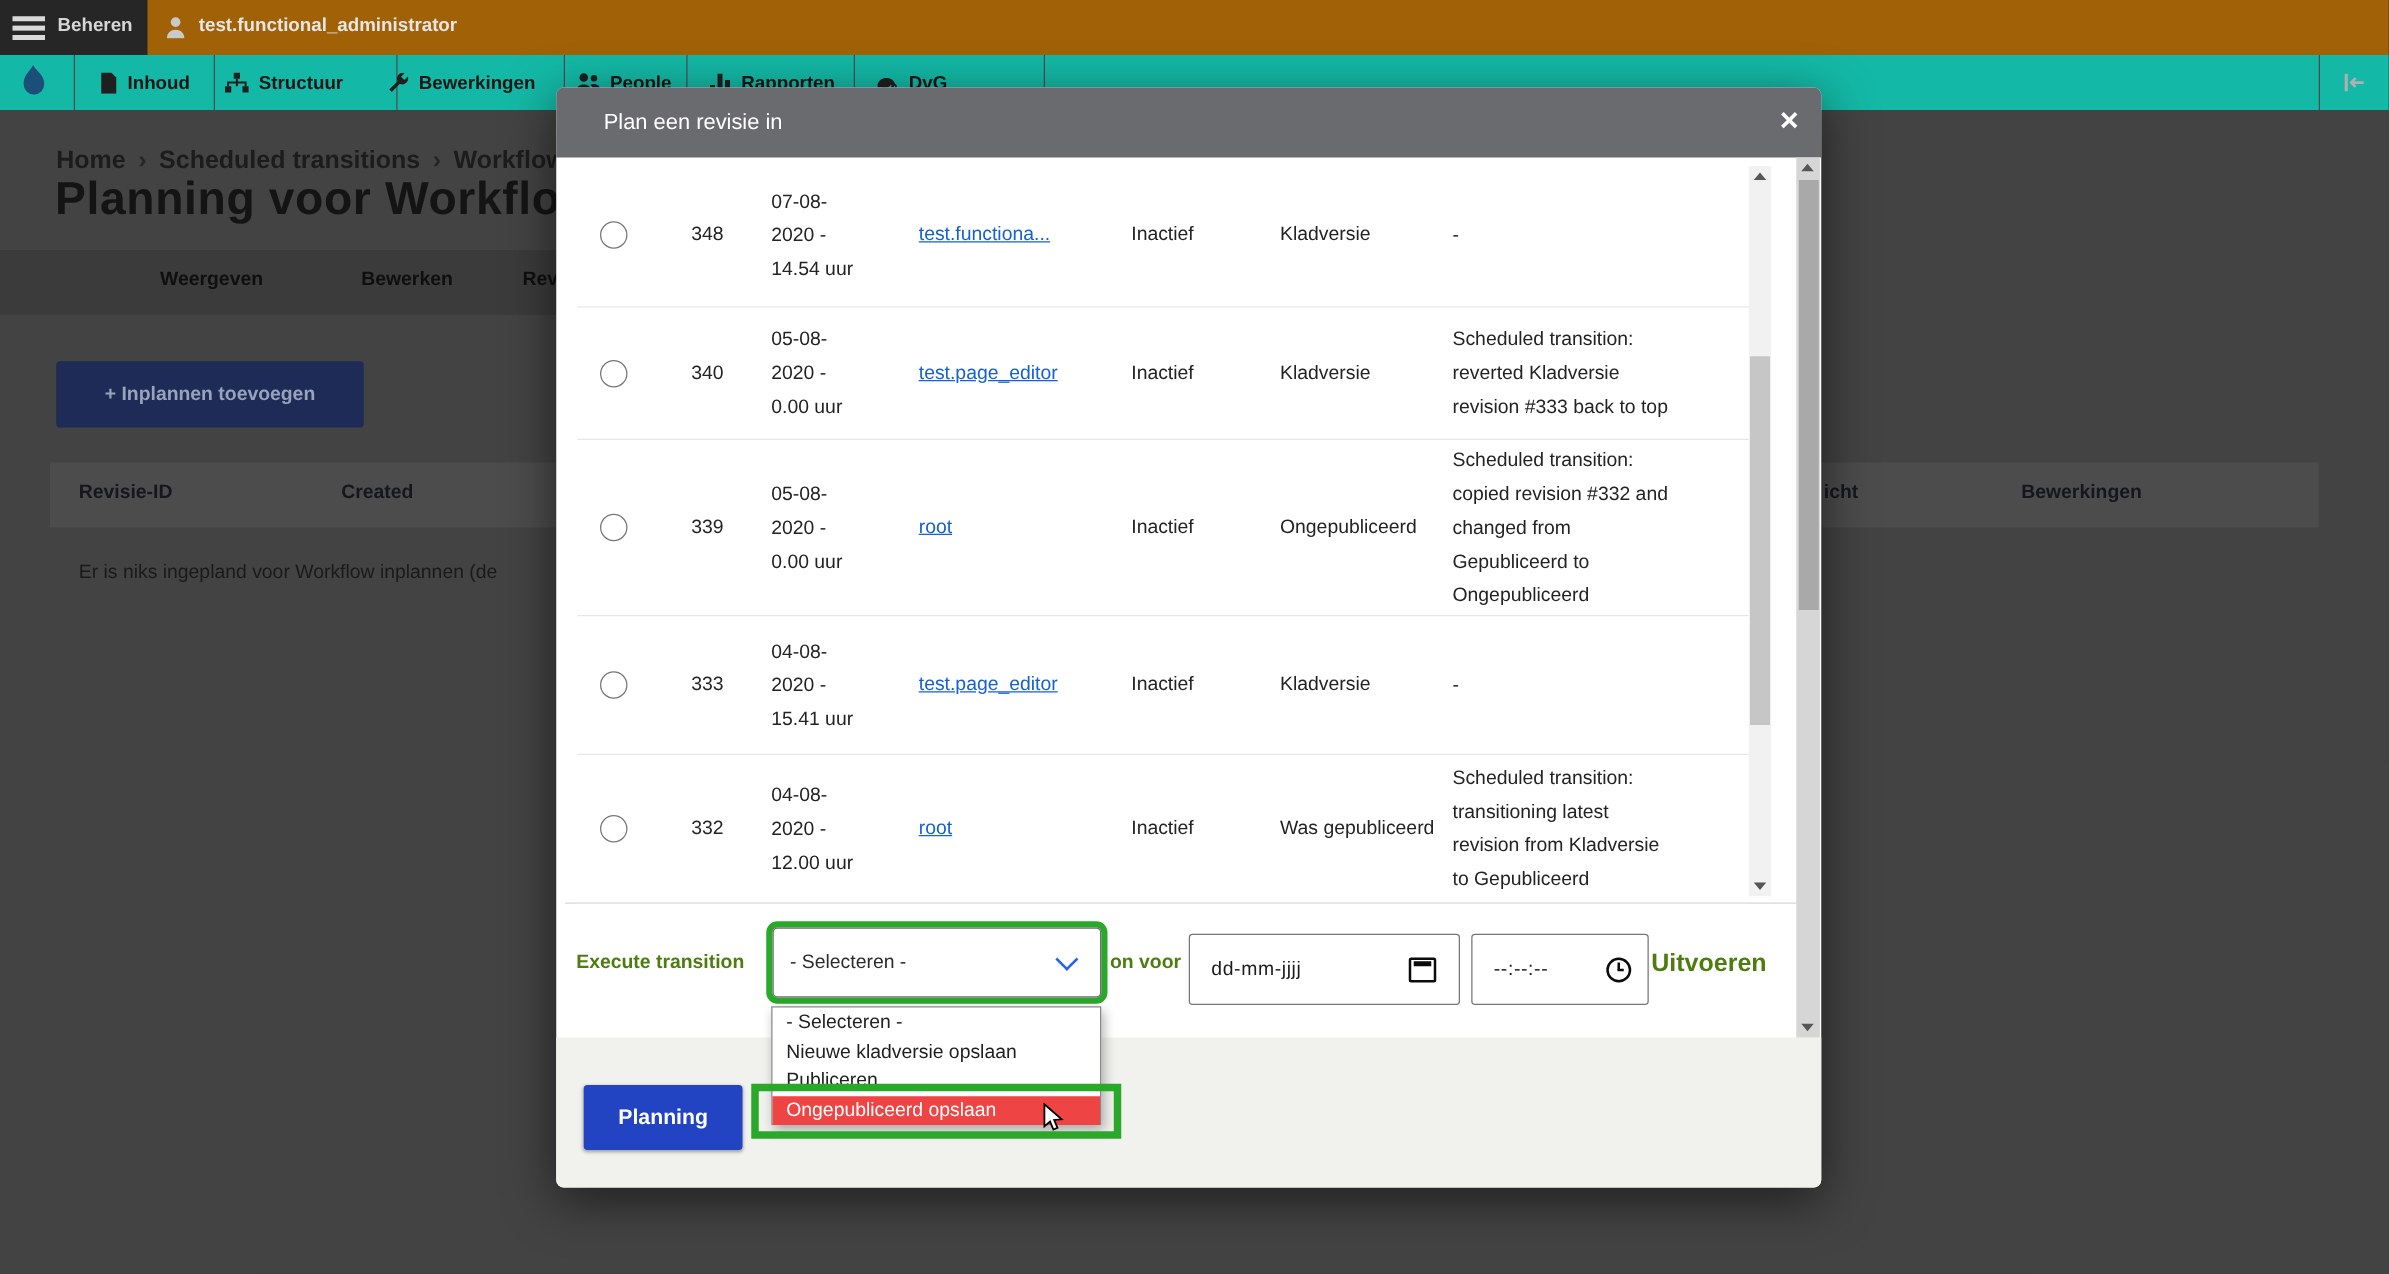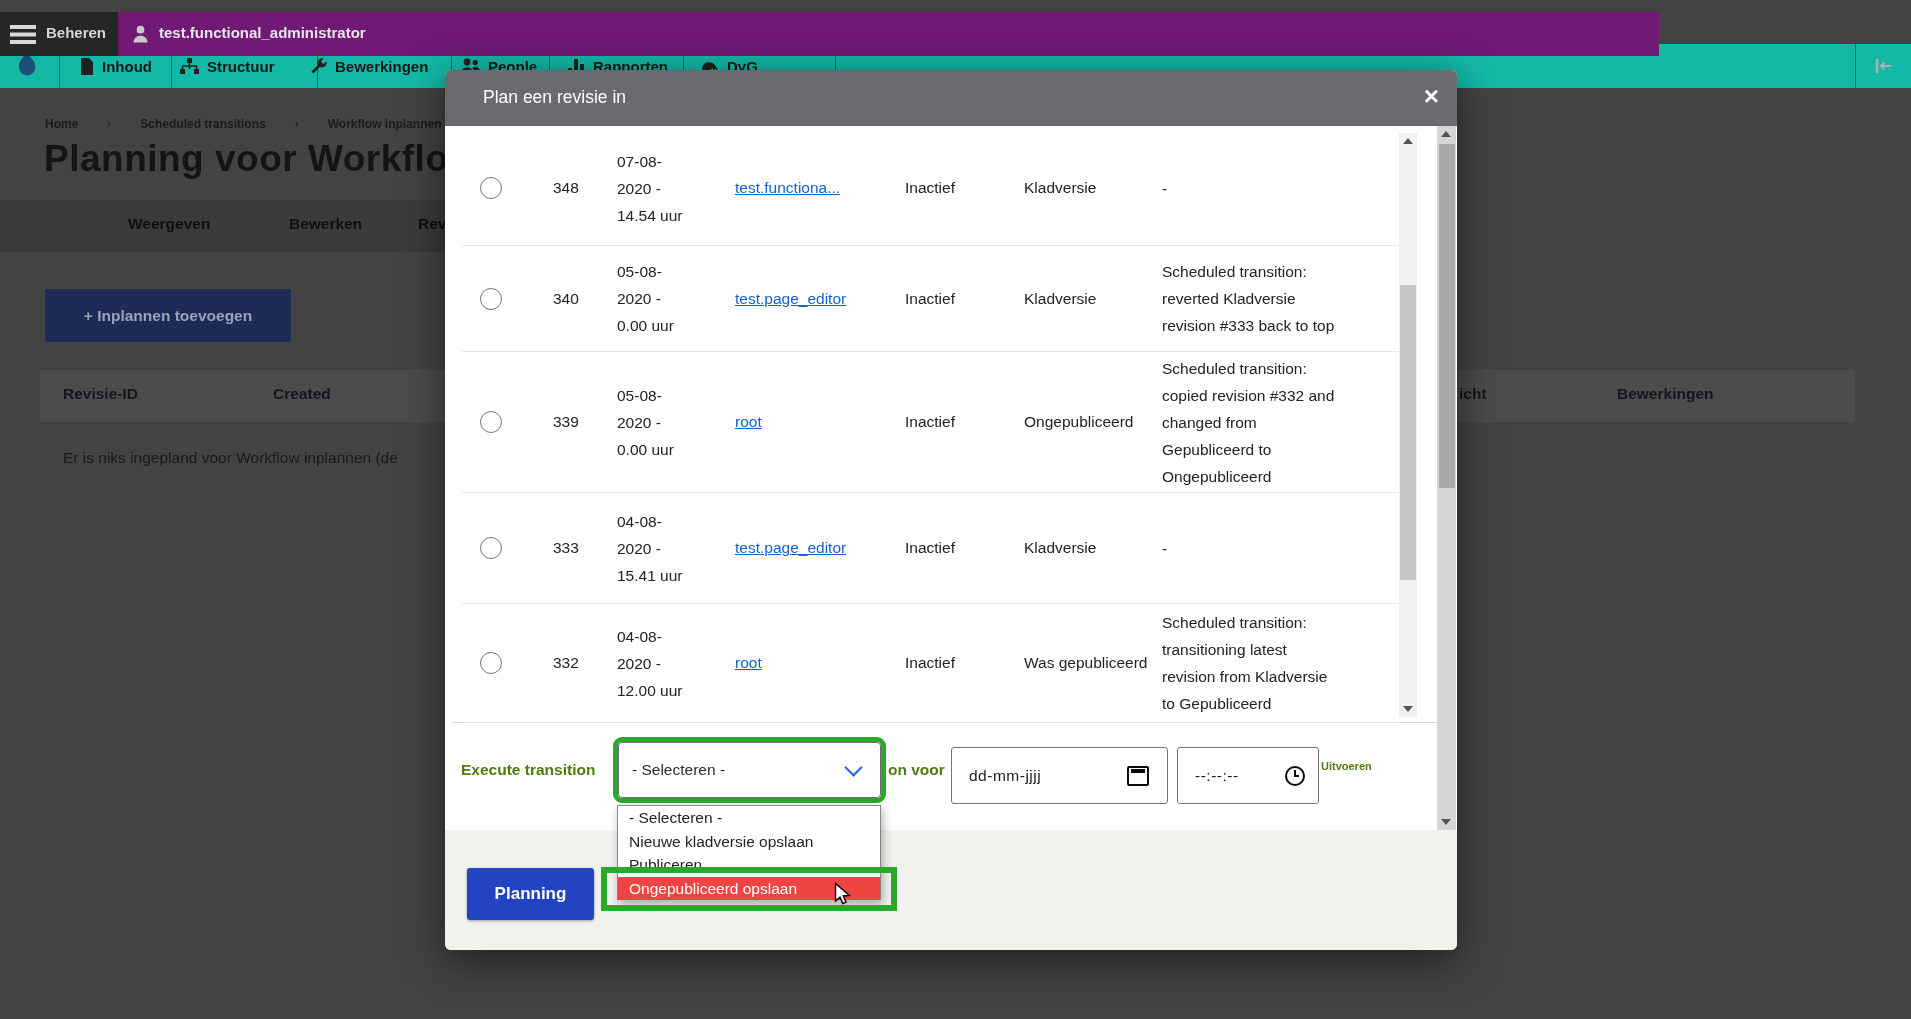--- a/index.html
+++ b/index.html
@@ -1,40 +1,40 @@
 <!DOCTYPE html>
 <html><head>
 <meta charset="utf-8">
 <style>
   html,body{margin:0;padding:0;}
   body{width:1911px;height:1019px;position:relative;overflow:hidden;background:#434343;
        font-family:"Liberation Sans",sans-serif;-webkit-font-smoothing:antialiased;}
   .abs{position:absolute;}
 
   
-  .topbar{left:0;top:0;width:1659px;height:44px;background:#701a75;z-index:3;margin-top:12px;}
+  .topbar{left:0;top:0;width:1911px;height:44px;background:#a16207;z-index:3;}
   .beheren-block{left:0;top:0;width:118px;height:44px;background:#262626;display:flex;align-items:center;}
   .burger{width:26px;height:3.5px;background:#d9d9d9;box-shadow:0 7.5px 0 #d9d9d9,0 15px 0 #d9d9d9;
           position:absolute;left:10px;top:13px;}
   .beheren-label{position:absolute;left:46px;top:12px;font-size:15px;font-weight:bold;color:#d6d6d6;}
   .topuser{position:absolute;left:133px;top:13px;width:15px;height:18px;}
   .topuser-name{position:absolute;left:159px;top:12px;font-size:15px;font-weight:bold;color:#e6e6e6;}
 
   
   .toolbar{left:0;top:44px;width:1911px;height:44px;background:#14b8a6;z-index:2;}
   .tb-sep{position:absolute;top:0;width:1px;height:44px;background:#4d4d4d;}
   .tb-item{position:absolute;top:0;height:44px;display:flex;align-items:center;gap:8px;color:#161616;
            font-size:15px;font-weight:bold;}
   .tb-icon svg{display:block;}
   .collapse-block{position:absolute;left:1855px;top:0;width:56px;height:44px;border-left:1px solid #4d4d4d;
                   display:flex;align-items:center;justify-content:center;}
 
   
   .breadcrumb{left:45px;top:117px;width:400px;height:22px;overflow:hidden;white-space:nowrap;
-              display:flex;gap:29px;font-size:12px;font-weight:bold;color:#1c1c1c;}
+              display:flex;gap:10px;font-size:20px;font-weight:bold;color:#1c1c1c;}
   .breadcrumb .sep{color:#262626;}
   .page-title{left:44px;top:138px;width:401px;height:50px;overflow:hidden;white-space:nowrap;
               font-size:37px;font-weight:800;color:#141414;letter-spacing:.5px;}
   .tabband{left:0;top:200px;width:445px;height:52px;background:#3b3b3b;overflow:hidden;}
   .tab{position:absolute;top:15px;font-size:15.5px;font-weight:bold;color:#0f0f0f;white-space:nowrap;}
   .add-btn{left:45px;top:289px;width:246px;height:53px;background:#1d2b56;border-radius:3px;
            display:flex;align-items:center;justify-content:center;font-size:15.5px;font-weight:bold;color:#99a2ba;}
   .hdr-band{left:40px;top:370px;width:1815px;height:52px;background:#4c4c4c;}
   .hdr-cell{position:absolute;top:385px;font-size:15.5px;font-weight:bold;color:#15171c;}
   .empty-text{left:63px;top:449px;width:382px;overflow:hidden;white-space:nowrap;
@@ -74,21 +74,21 @@
   .thumb-outer{position:absolute;left:1.5px;width:16px;top:18px;height:344px;background:#a9a9a9;}
   .tri{width:0;height:0;position:absolute;left:4px;}
   .tri-up{border-left:5px solid transparent;border-right:5px solid transparent;border-bottom:6px solid #565656;top:5px;}
   .tri-down{border-left:5px solid transparent;border-right:5px solid transparent;border-top:6px solid #565656;bottom:5px;}
 
   
   .controls-border{position:absolute;left:7px;top:652px;width:992px;height:0;border-top:1px solid #d8d8d8;}
   .lbl{position:absolute;font-size:15.5px;font-weight:bold;color:#4d7c0f;white-space:nowrap;}
   .lbl-exec{left:16px;top:691px;width:151px;overflow:hidden;}
   .lbl-ondate{left:443px;top:691px;}
-  .lbl-uitvoeren{left:876px;top:690px;font-size:11px;}
+  .lbl-uitvoeren{left:876px;top:690px;font-size:20px;}
   .green-select-box{position:absolute;left:168px;top:667px;width:273px;height:66px;box-sizing:border-box;
                     border:5px solid #2aa82a;border-radius:9px;z-index:4;background:#fff;}
   .select{width:100%;height:100%;box-sizing:border-box;border:1px solid #6e6e6e;border-radius:4px;
           display:flex;align-items:center;cursor:pointer;background:#fff;}
   .select-text{padding-left:13px;font-size:15.5px;color:#2b2b2b;flex:1;}
   .chev{width:11px;height:11px;border-right:2.5px solid #2563eb;border-bottom:2.5px solid #2563eb;
         transform:rotate(45deg);margin-right:20px;margin-top:-5px;}
   .field{position:absolute;top:677px;height:57px;box-sizing:border-box;border:1px solid #767676;
          border-radius:3px;background:#fff;display:flex;align-items:center;z-index:2;cursor:text;}
   .field-date{left:506px;width:217px;}

